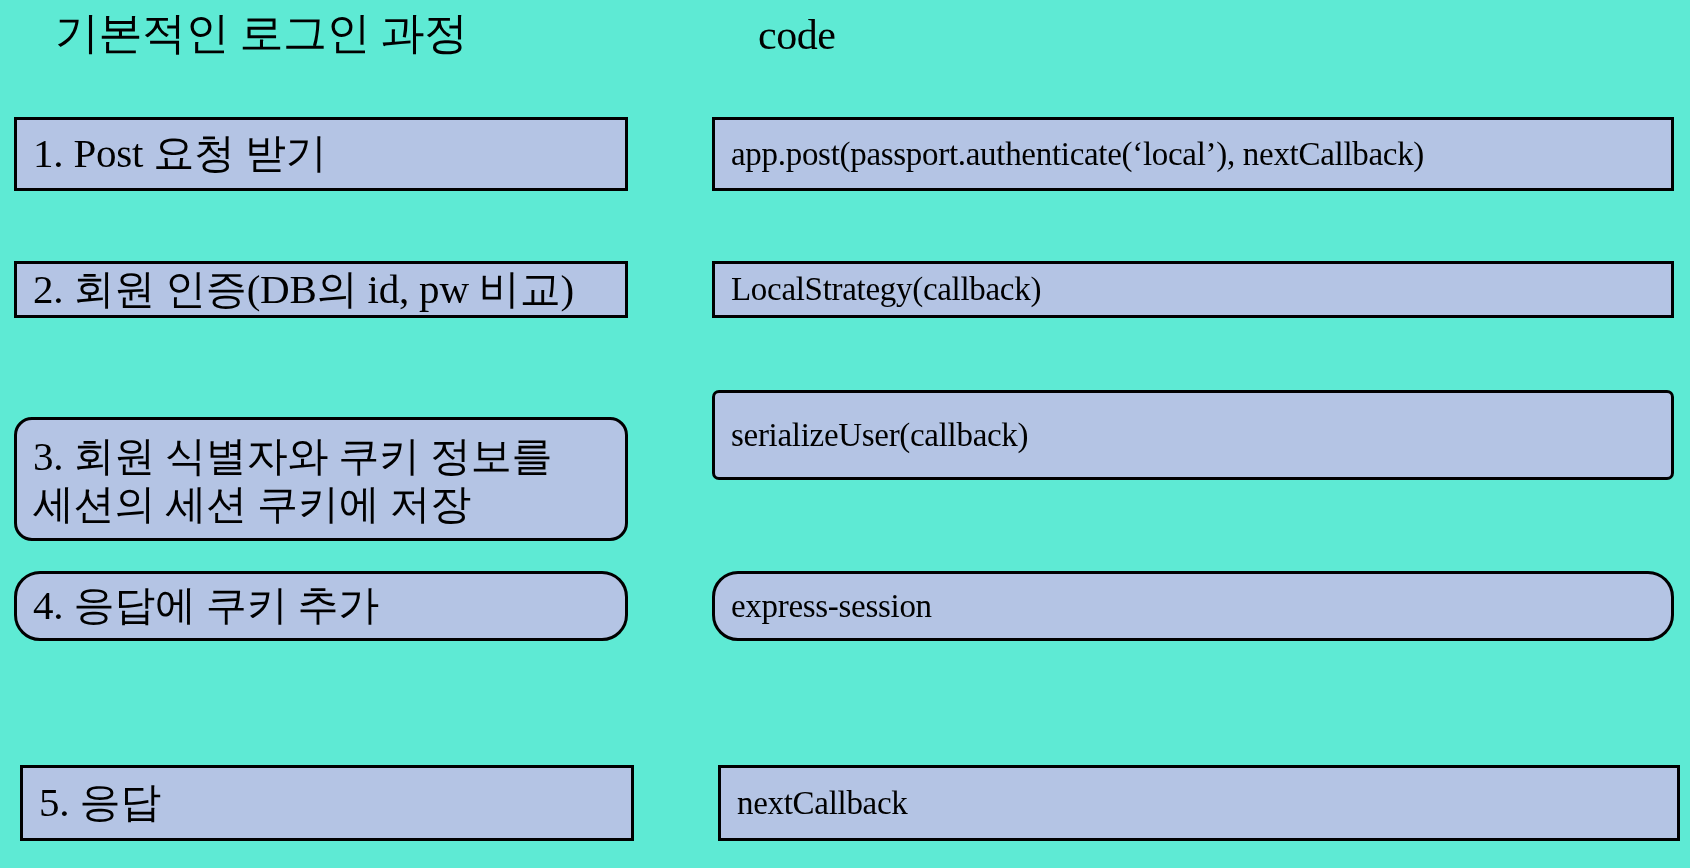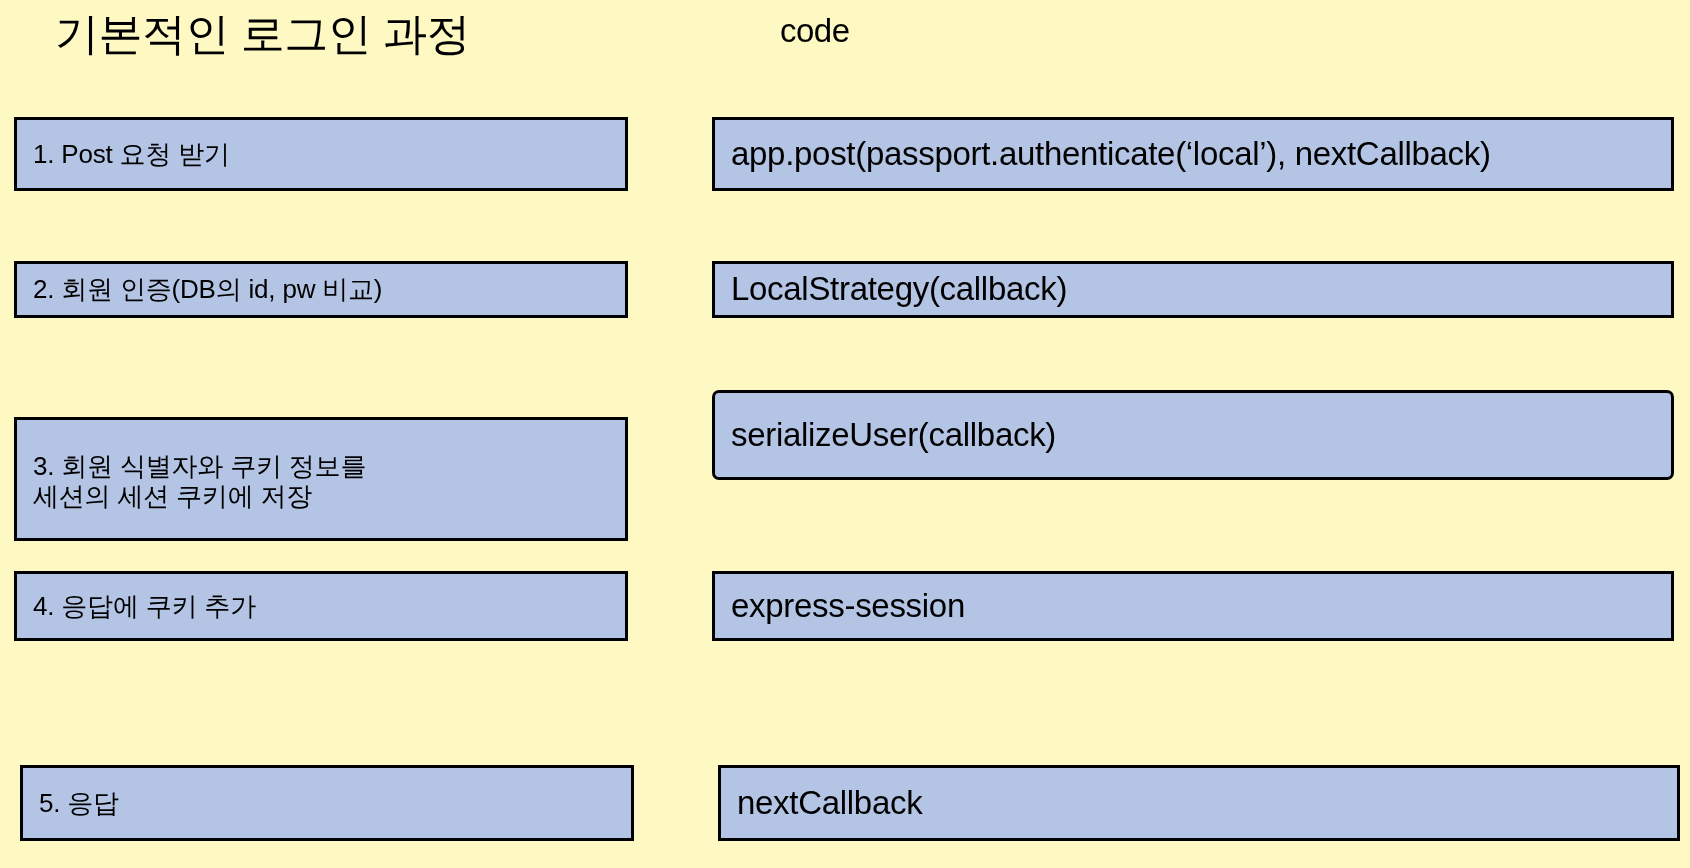--- a/index.html
+++ b/index.html
@@ -10,73 +10,74 @@
   }
   body {
     font-family: "Liberation Sans", "DejaVu Sans", sans-serif;
     color: #000000;
     -webkit-font-smoothing: antialiased;
   }
   .page {
     position: relative;
     width: 1690px;
     height: 868px;
-    background: #fef9c3;
+    background: #5eead4;
     overflow: hidden;
+    font-family: Liberation Serif, serif;
   }
 
   
   .col-heading {
     position: absolute;
     font-size: 44px;
     line-height: 1.0;
     font-weight: 400;
     color: #000000;
     white-space: nowrap;
     letter-spacing: -0.5px;
   }
   #heading-left  { left: 55px;  top: 12px; }
-  #heading-right { left: 780px; top: 14px; font-size: 33px; }
+  #heading-right { left: 758px; top: 14px; font-size: 42px; }
 
   
   .box {
     position: absolute;
     box-sizing: border-box;
     background: #b4c4e4;
     border: 3px solid #000000;
     display: flex;
     align-items: center;
     padding-left: 16px;
     padding-right: 10px;
   }
   .box .box-text {
-    font-size: 26px;
+    font-size: 41px;
     line-height: 1.16;
     color: #000000;
     white-space: pre-line;
     letter-spacing: -0.2px;
   }
   .box.code .box-text {
     font-size: 33px;
     letter-spacing: -0.3px;
   }
 
   
   .col-left  { left: 14px;  width: 614px; }
   
   .col-right { left: 712px; width: 962px; }
 
   .row1 { top: 117px; height: 74px; }
   .row2 { top: 261px; height: 57px; }
   .row3 { top: 417px; height: 124px; }
   .row3-code { top: 390px; height: 90px; border-radius: 7px; }
-  .row4 { top: 571px; height: 70px; }
+  .row4 { top: 571px; height: 70px; border-radius: 26px; }
   .row5 { top: 765px; height: 76px; margin-left: 6px; }
 
-  .box.two-line { padding-top: 4px; align-items: center; }
+  .box.two-line { padding-top: 4px; align-items: center; border-radius: 18px; }
 </style>
 </head>
 <body>
 
 <div class="page">
 
   <div class="col-heading" id="heading-left">기본적인 로그인 과정</div>
 
   <div class="col-heading" id="heading-right">code</div>
 

